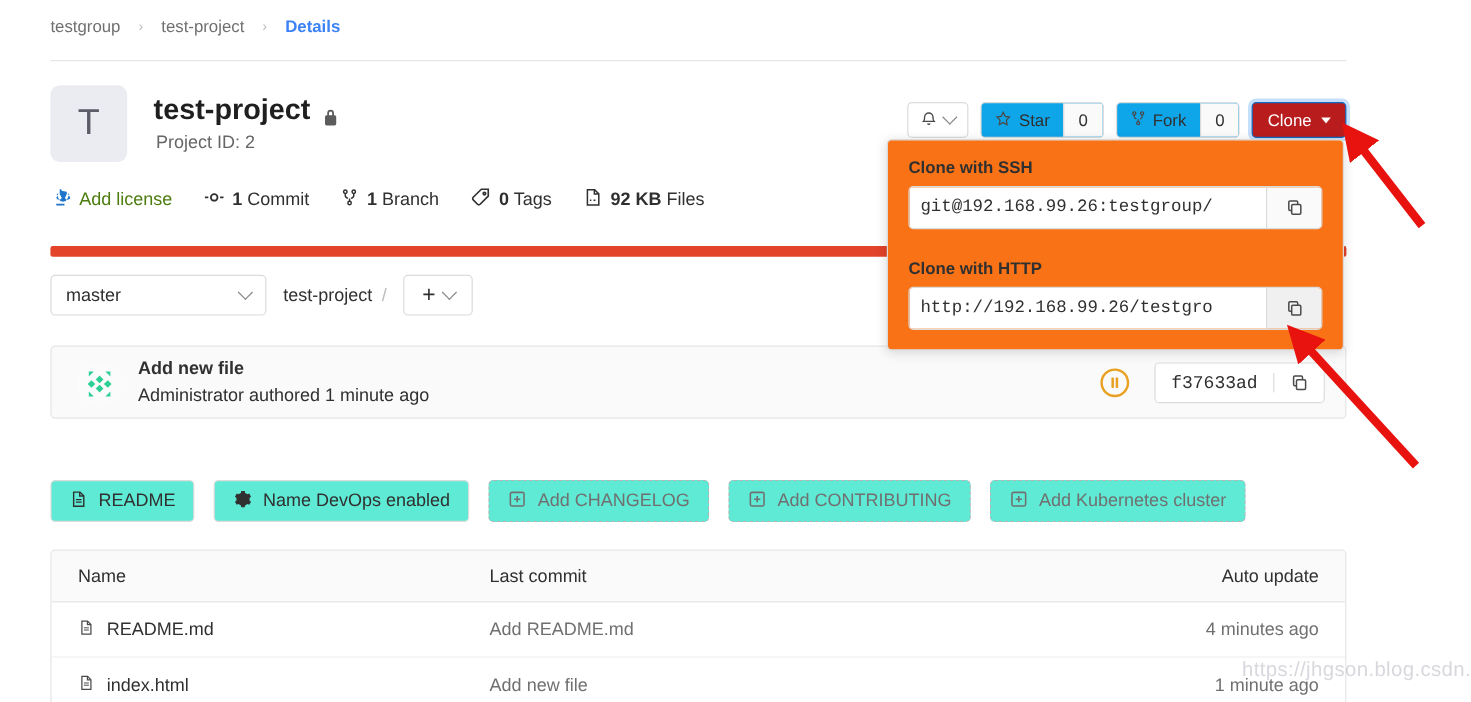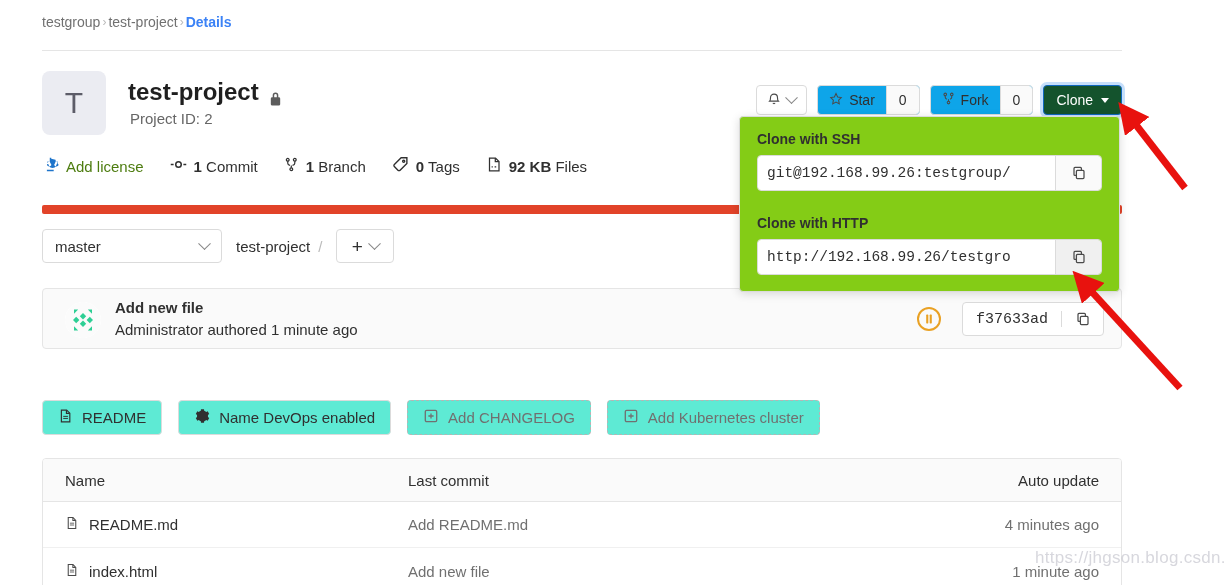--- a/index.html
+++ b/index.html
@@ -8,21 +8,21 @@
     background: #fff;
     font-family: "Liberation Sans", sans-serif;
     color: #303030;
     overflow: hidden;
   }
   #page { position: relative; width: 1226px; height: 585px; }
 
   
   .breadcrumb {
     position: absolute; left: 42px; top: 14px;
-    font-size: 14px; color: #666; display: flex; align-items: center; gap: 2px;
+    font-size: 14px; color: #666; display: flex; align-items: center; gap: 15px;
   }
   .breadcrumb .crumb { color: #707070; }
   .breadcrumb .crumb.last { color: #3b82f6; font-weight: 700; }
   .breadcrumb .sep { color: #bbb; font-size: 12px; }
   .hr-top {
     position: absolute; left: 42px; top: 50px; width: 1080px; height: 1px;
     background: #e5e5e5;
   }
 
   
@@ -54,31 +54,31 @@
     display: flex; align-items: center; cursor: pointer;
   }
   .btn.plain { padding: 0 10px; gap: 6px; }
   .split { display: flex; align-items: stretch; border: 1px solid #dbdbdb; border-radius: 4px; overflow: hidden; height: 30px; background:#0ea5e9; }
   .split .lbl { display: flex; align-items: center; gap: 6px; padding: 0 11px; font-size: 14px; color: #303030; }
   .split .cnt { display: flex; align-items: center; padding: 0 12px; font-size: 14px; color: #303030;
     border-left: 1px solid #dbdbdb; background: #fafafa; }
   .clone-wrap { position: relative; }
   .btn-clone {
     height: 30px; padding: 0 12px; border-radius: 4px;
-    background: #14532d; border: 1px solid #1068bf; color: #fff;
+    background: #b91c1c; border: 1px solid #1068bf; color: #fff;
     font-size: 14px; display: flex; align-items: center; gap: 8px; cursor: pointer;
     box-shadow: 0 0 0 3px #c6dffb;
   }
   .caret { width: 0; height: 0; border-left: 4px solid transparent; border-right: 4px solid transparent; border-top: 5px solid currentColor; display:inline-block; }
   .caret-thin { display:inline-block; width:9px; height:9px; border-right:1.6px solid #888; border-bottom:1.6px solid #888; transform: rotate(45deg) translate(-2px,-2px); }
 
   
   .clone-menu {
     position: absolute; left: 739px; top: 116px; width: 381px;
-    background: #84cc16; border: 1px solid #dbdbdb; border-radius: 4px;
+    background: #f97316; border: 1px solid #dbdbdb; border-radius: 4px;
     box-shadow: 0 2px 10px rgba(0,0,0,.14);
     padding: 14px 17px 16px 17px; z-index: 40;
   }
   .clone-menu h4 { font-size: 14px; font-weight: 700; color: #303030; margin-bottom: 8px; }
   .clone-menu h4.second { margin-top: 24px; }
   .url-row { display: flex; align-items: stretch; height: 36px; border: 1px solid #dbdbdb; border-radius: 4px; overflow: hidden; }
   .url-row input {
     flex: 1; border: none; outline: none; padding: 0 9px;
     font-family: "Liberation Mono", monospace; font-size: 14.5px; color: #303030; background: #fff;
     min-width: 0;
@@ -404,20 +404,29 @@
     <div class="qbtn dashed">
       <span>
         <svg width="16" height="16" viewBox="0 0 16 16" fill="none" stroke="#707070" stroke-width="1.3">
           <rect x="2.3" y="2.3" width="11.4" height="11.4" rx="1.4"></rect>
           <path d="M8 5.4v5.2M5.4 8h5.2"></path>
         </svg>
       </span>
       <span>Add CHANGELOG</span>
     </div>
 
+    <div class="qbtn dashed">
+      <span>
+        <svg width="16" height="16" viewBox="0 0 16 16" fill="none" stroke="#707070" stroke-width="1.3">
+          <rect x="2.3" y="2.3" width="11.4" height="11.4" rx="1.4"></rect>
+          <path d="M8 5.4v5.2M5.4 8h5.2"></path>
+        </svg>
+      </span>
+      <span>Add CONTRIBUTING</span>
+    </div>
 
     <div class="qbtn dashed">
       <span>
         <svg width="16" height="16" viewBox="0 0 16 16" fill="none" stroke="#707070" stroke-width="1.3">
           <rect x="2.3" y="2.3" width="11.4" height="11.4" rx="1.4"></rect>
           <path d="M8 5.4v5.2M5.4 8h5.2"></path>
         </svg>
       </span>
       <span>Add Kubernetes cluster</span>
     </div>

